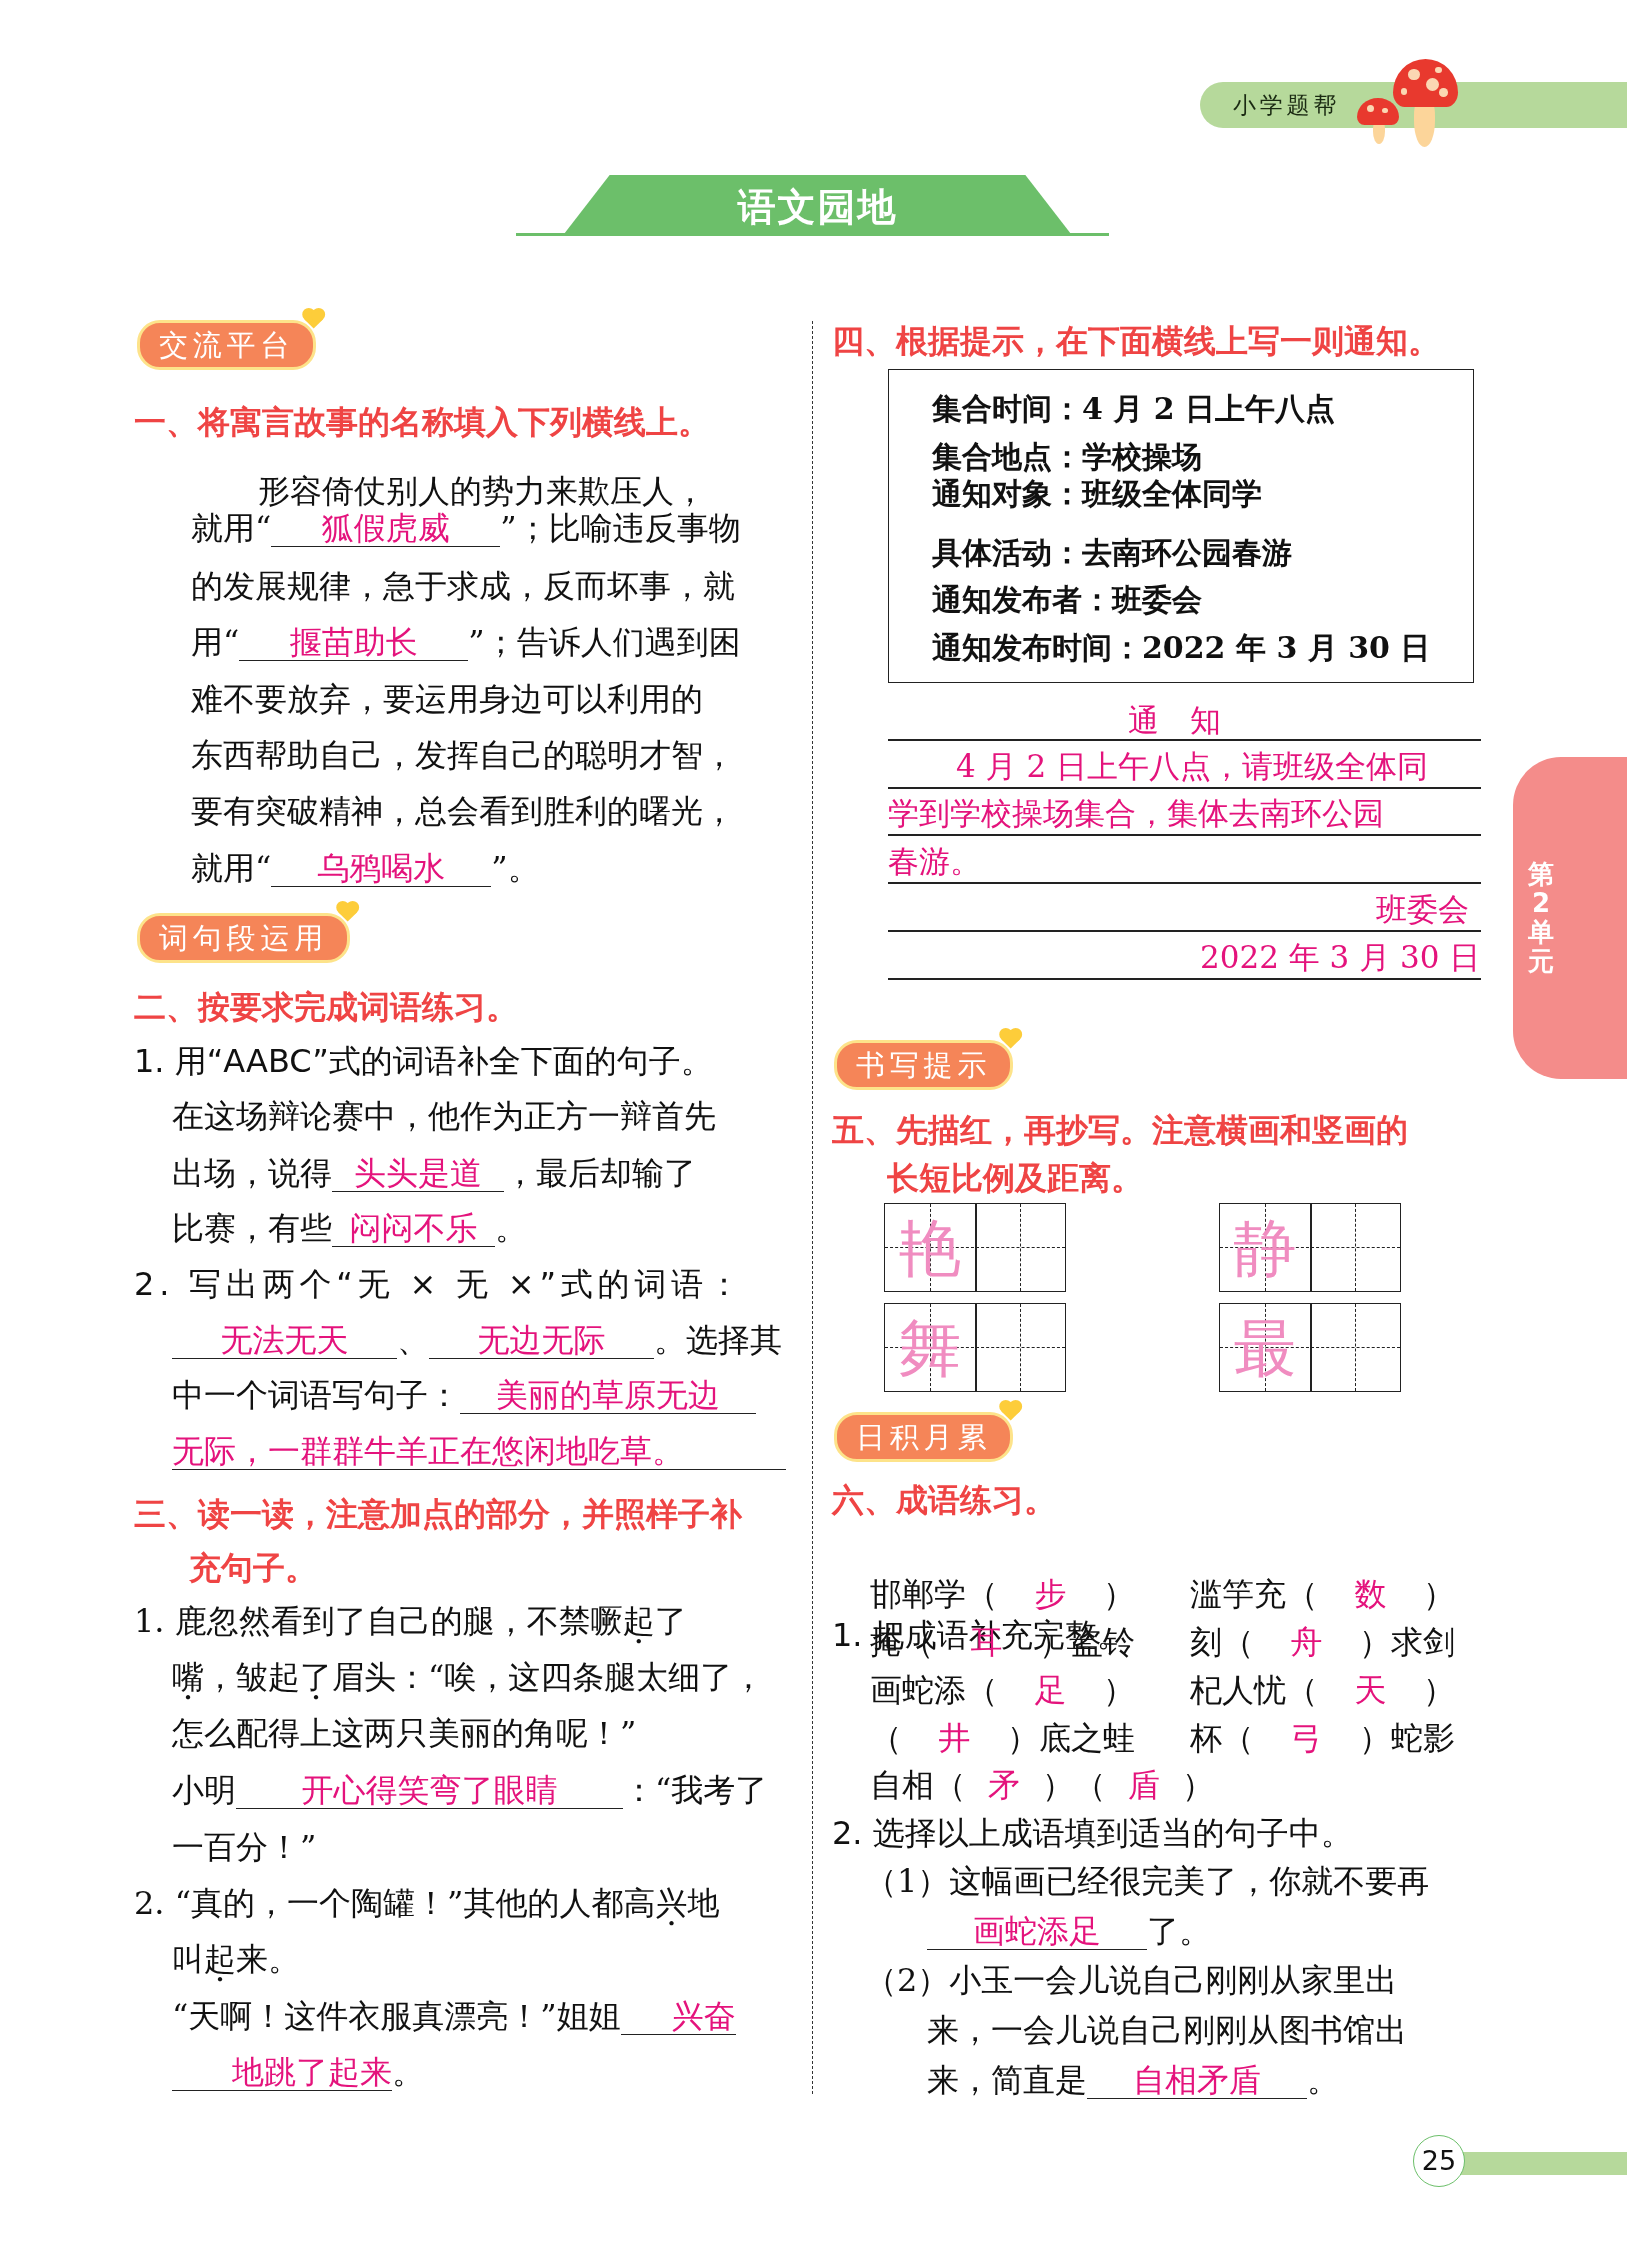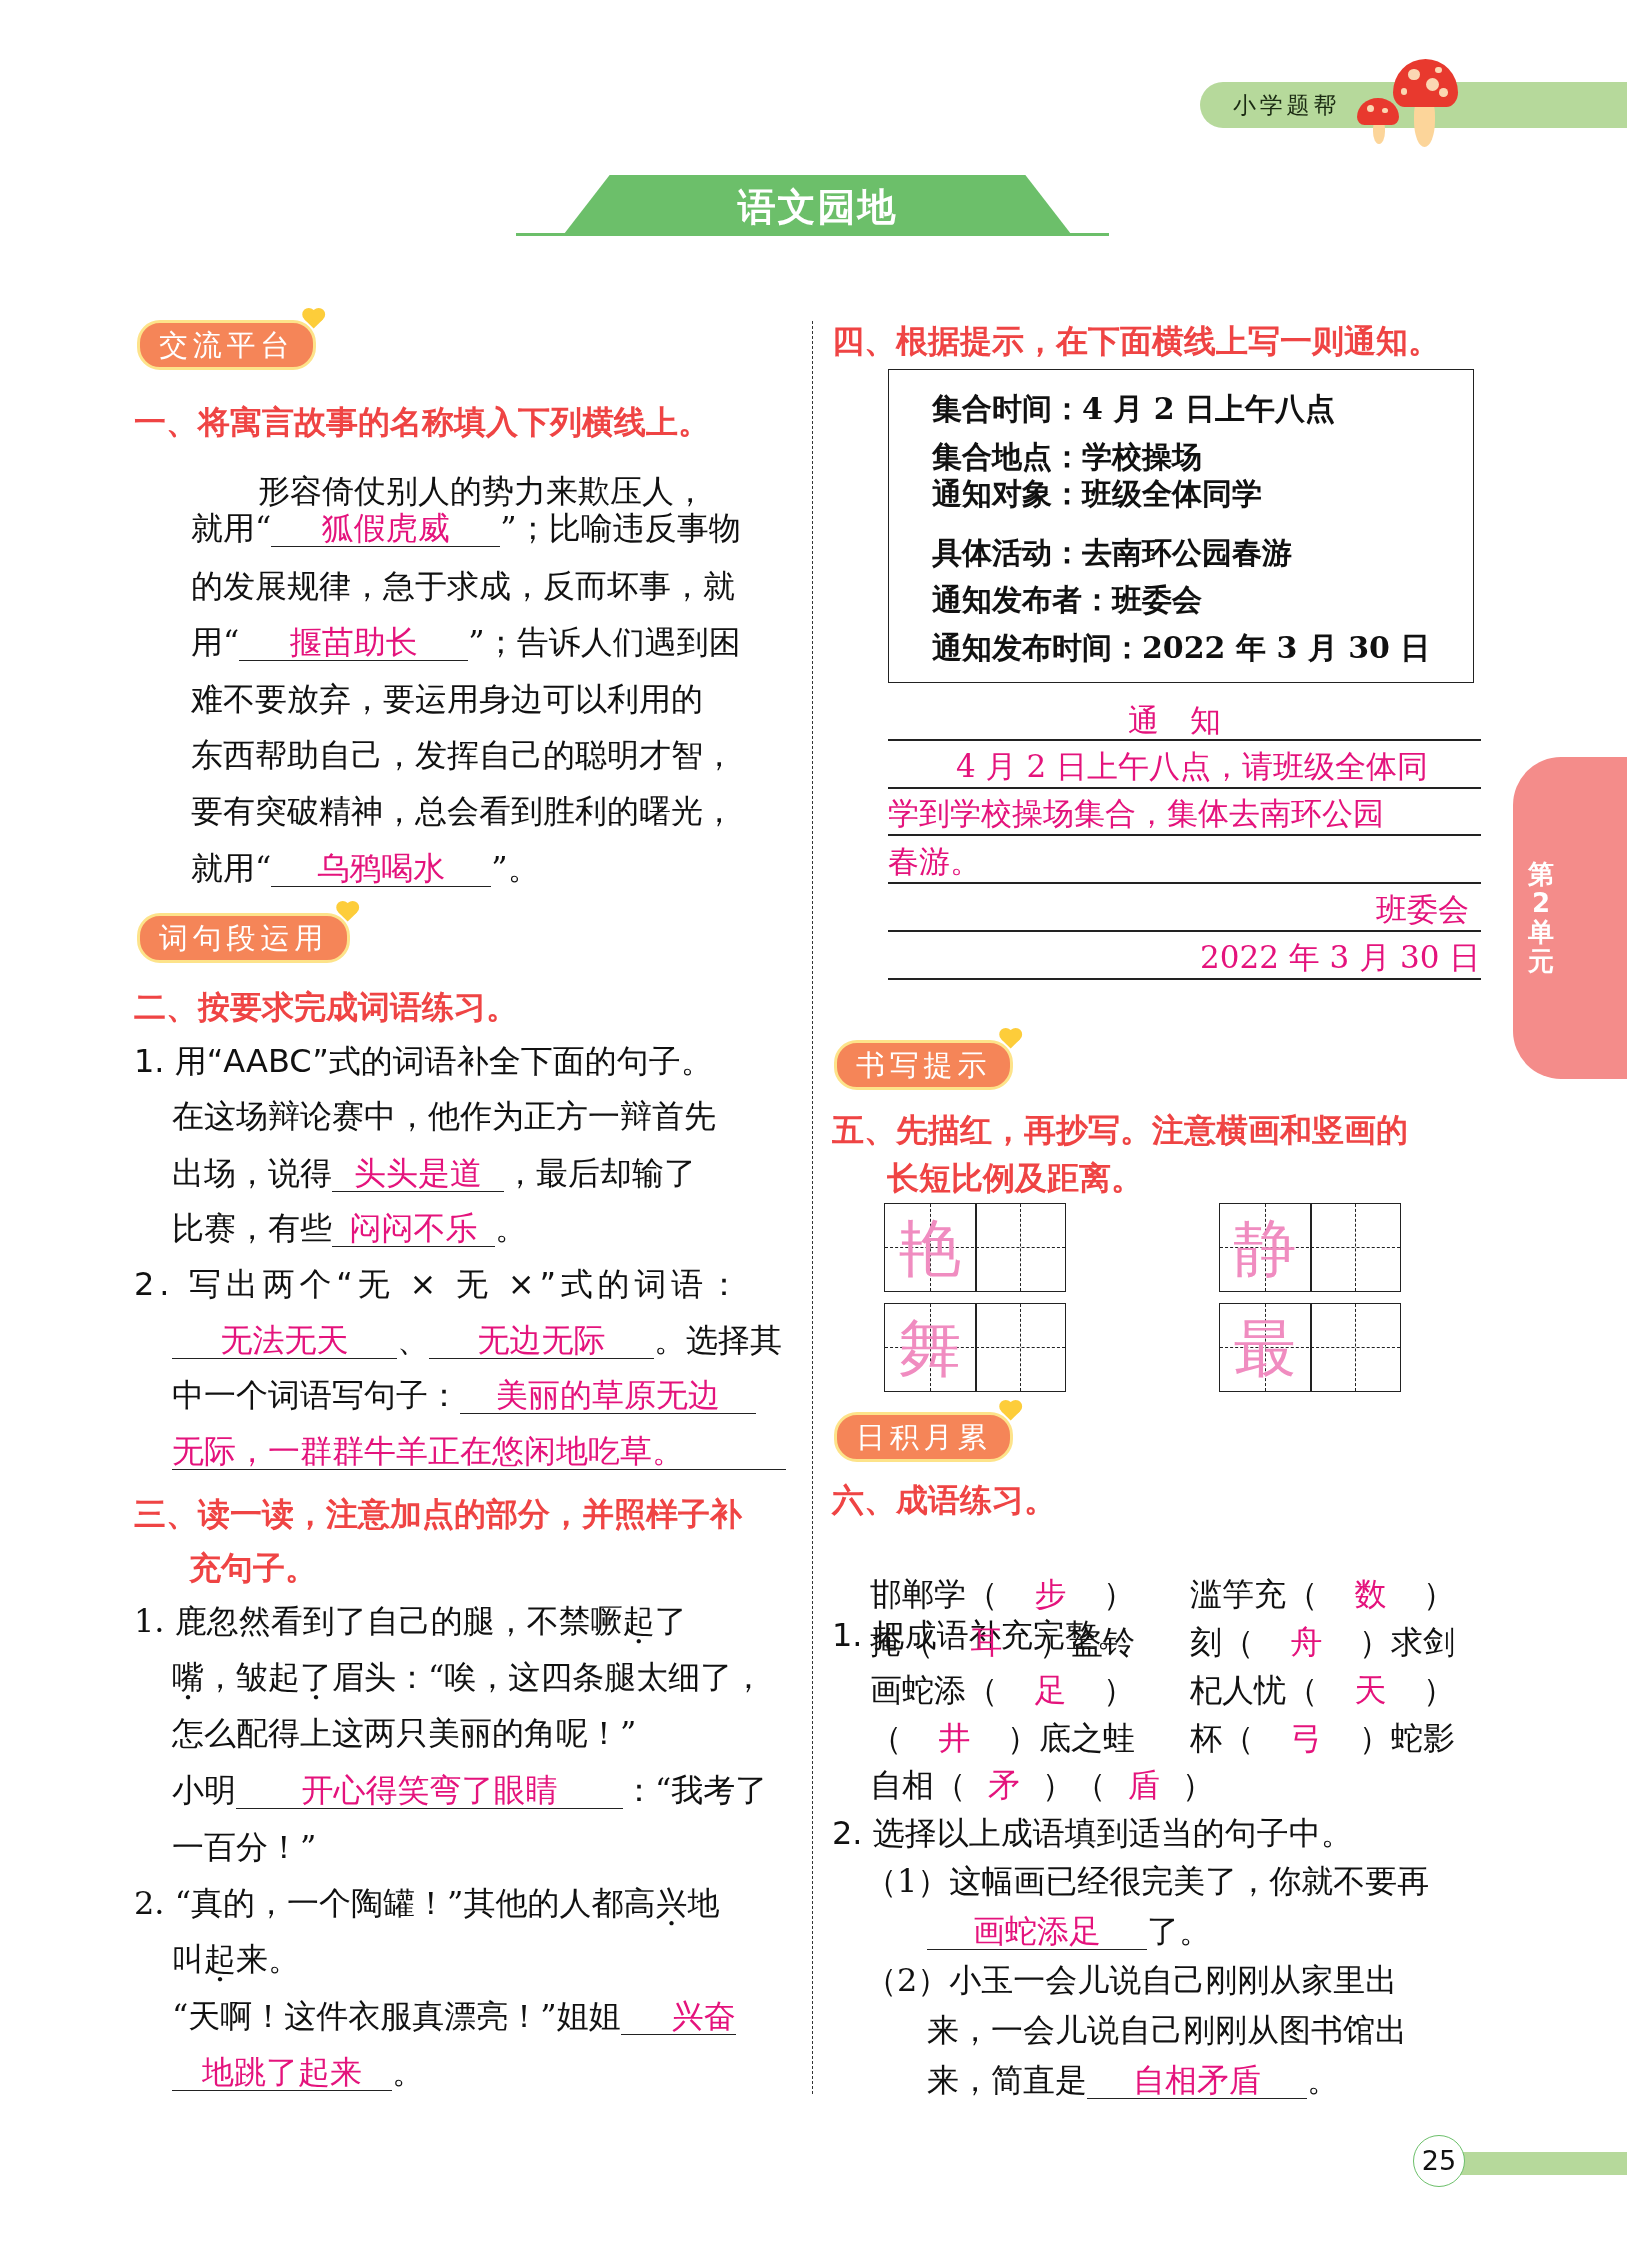--- a/index.html
+++ b/index.html
@@ -150,21 +150,21 @@
 <div class="line" style="left:134px;top:1884px;">
   <span>2. “真的，一个陶罐！”其他的人都</span><span class="dotted">高兴地</span>
 </div>
 <div class="line" style="left:172px;top:1940px;">
   <span class="dotted">叫起来</span><span>。</span>
 </div>
 <div class="line" style="left:172px;top:1997px;">
   <span>“天啊！这件衣服真漂亮！”姐姐</span><span class="blank ans" style="width:115px;text-align:right;">兴奋</span>
 </div>
 <div class="line" style="left:172px;top:2053px;">
-  <span class="blank ans" style="width:220px;text-align:center;">地跳了起来</span><span>。</span>
+  <span class="blank ans" style="width:220px;text-align:right;">地跳了起来</span><span>。</span>
 </div>
 
 <div class="q-title" style="left:832px;top:320px;">四、根据提示，在下面横线上写一则通知。</div>
 <div class="abs info-box">
   <div class="info-line" style="top:19px;">集合时间：4 月 2 日上午八点</div>
   <div class="info-line" style="top:67px;">集合地点：学校操场</div>
   <div class="info-line" style="top:104px;">通知对象：班级全体同学</div>
   <div class="info-line" style="top:163px;">具体活动：去南环公园春游</div>
   <div class="info-line" style="top:210px;">通知发布者：班委会</div>
   <div class="info-line" style="top:258px;">通知发布时间：2022 年 3 月 30 日</div>

